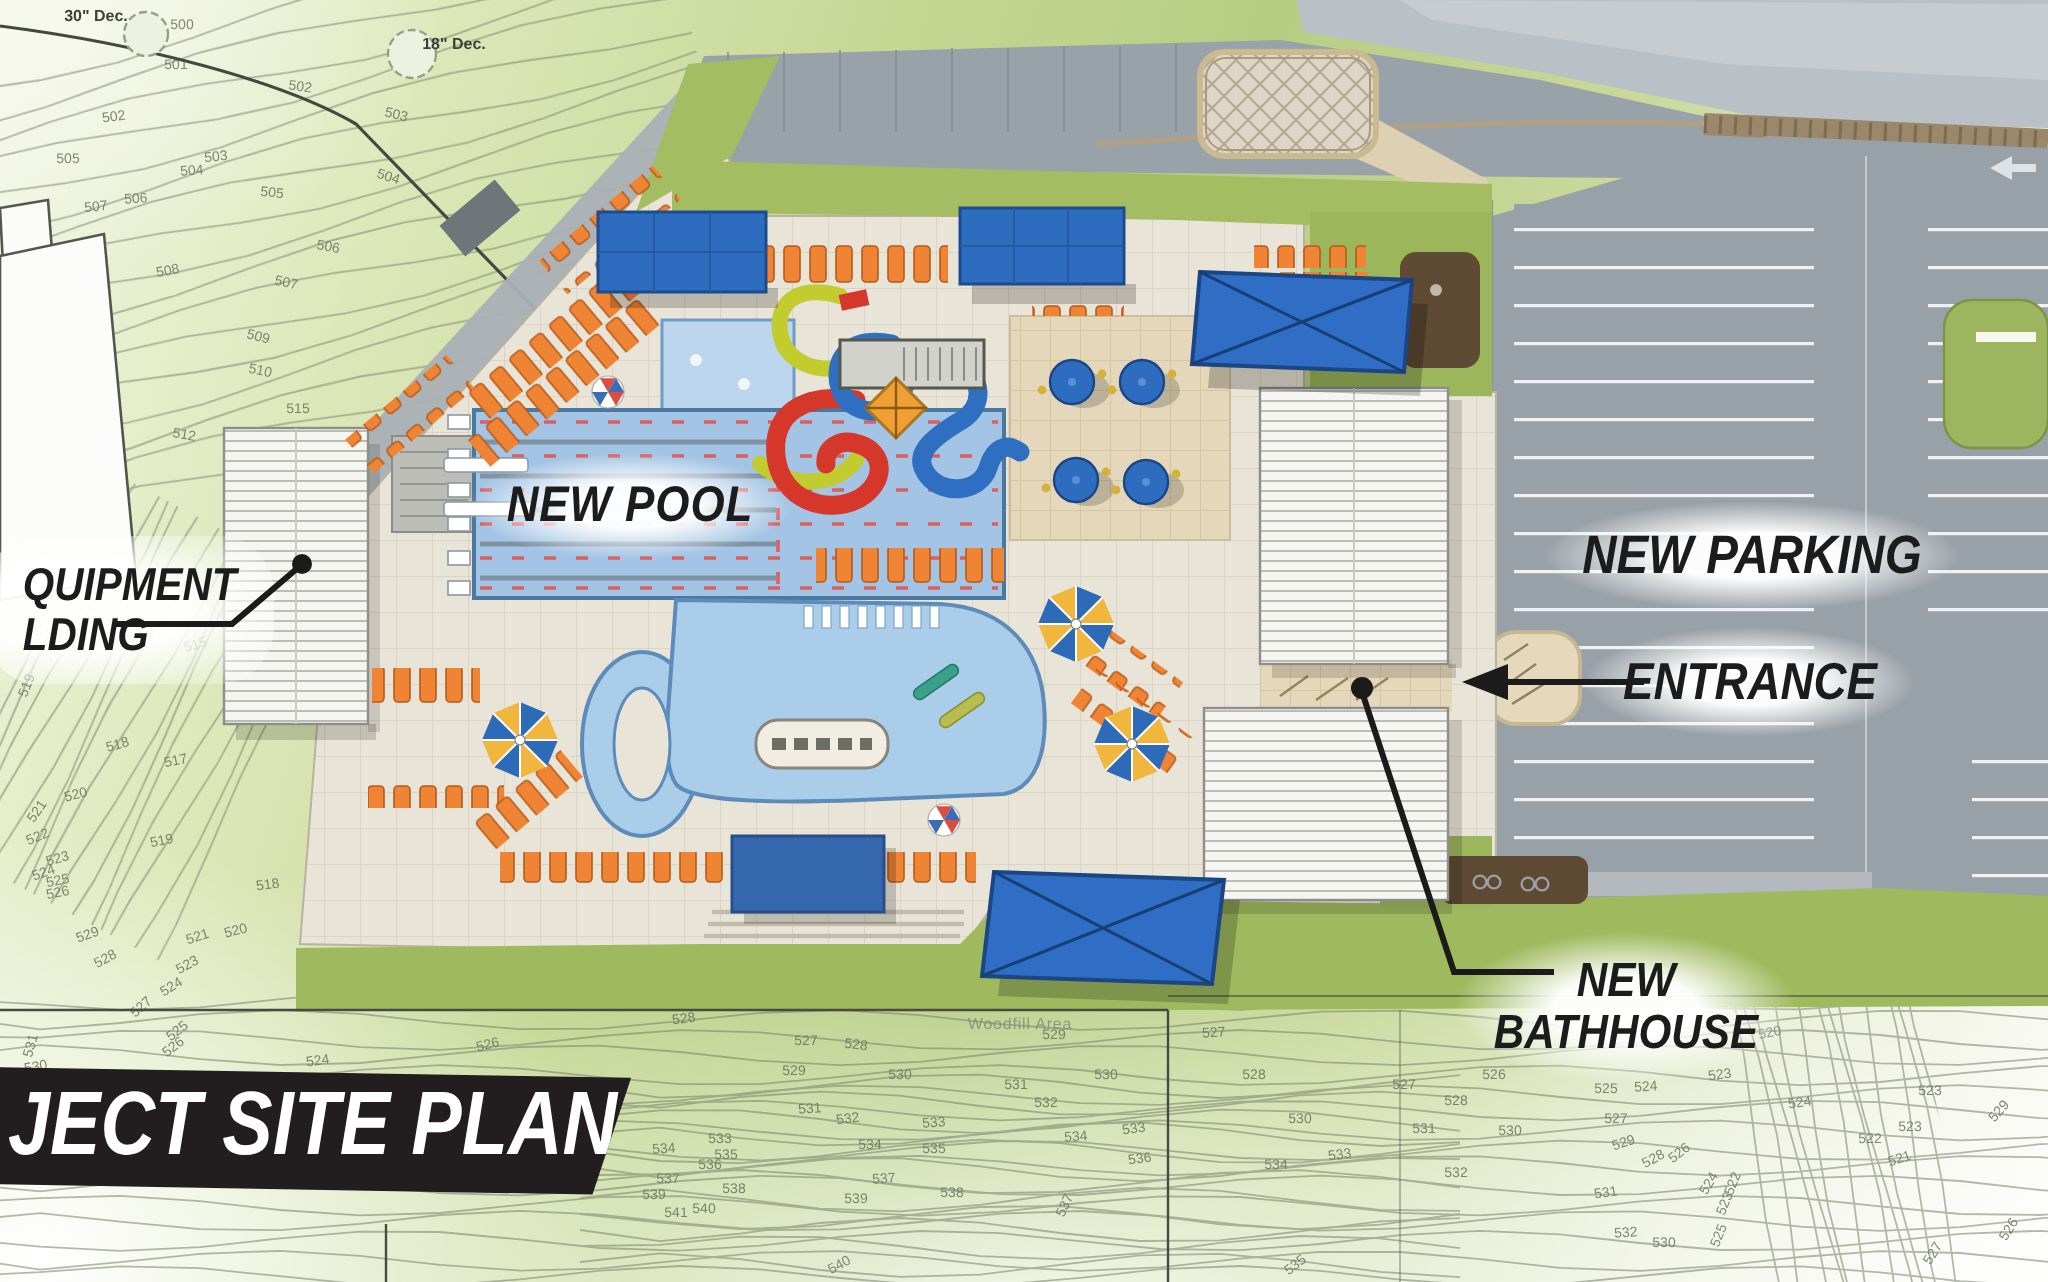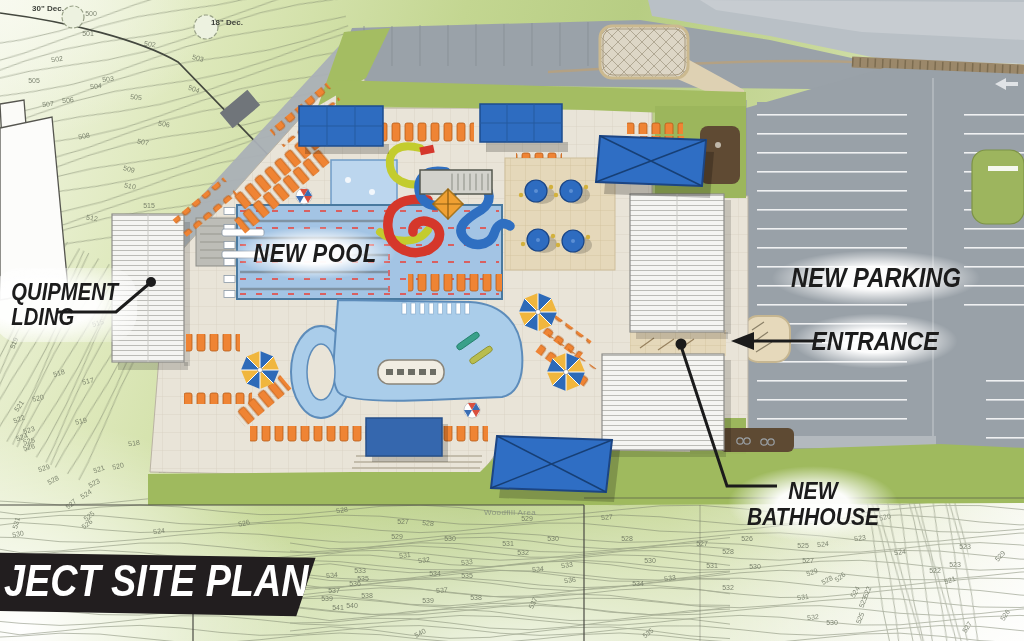--- a/index.html
+++ b/index.html
@@ -28,21 +28,21 @@
     padding:12px 22px;border-radius:50%;
     background:radial-gradient(closest-side, rgba(255,255,255,.97) 42%, rgba(255,255,255,0) 100%);}
   #lbl-pool{font-size:25px;letter-spacing:.5px;}
   #lbl-parking{font-size:27px;}
   #lbl-entrance{font-size:26px;}
   #lbl-bathhouse{font-size:24px;line-height:26px;}
   #lbl-equipment{transform:none;transform-origin:left center;align-items:flex-start;
     font-size:23px;line-height:25px;border-radius:30px;
     background:radial-gradient(ellipse at 35% 50%, rgba(255,255,255,.95) 40%, rgba(255,255,255,0) 100%);}
   #lbl-equipment{left:-8px;top:268px;position:absolute;transform:scaleX(.88);}
-  #banner{position:absolute;left:0;top:546px;width:322px;height:74px;background:#221e1f;
+  #banner{position:absolute;left:0;top:527px;width:322px;height:74px;background:#221e1f;
     clip-path:polygon(0 9%, 98% 16%, 92% 95%, 0 88%);}
   #banner span{position:absolute;left:4px;top:50%;transform:translateY(-54%) scaleX(.84);
     transform-origin:left center;color:#fff;font-weight:700;font-style:italic;font-size:45px;white-space:nowrap;}
 </style>
 </head>
 <body>
 
 <div id="stage">
 
 <svg id="plan" class="layer" width="1024" height="641" viewBox="0 0 1024 641">

